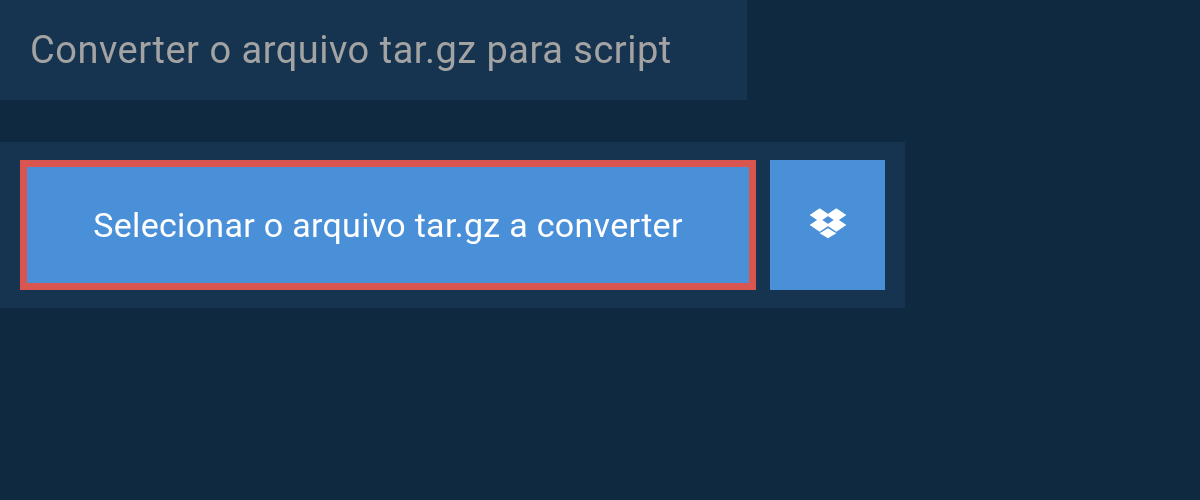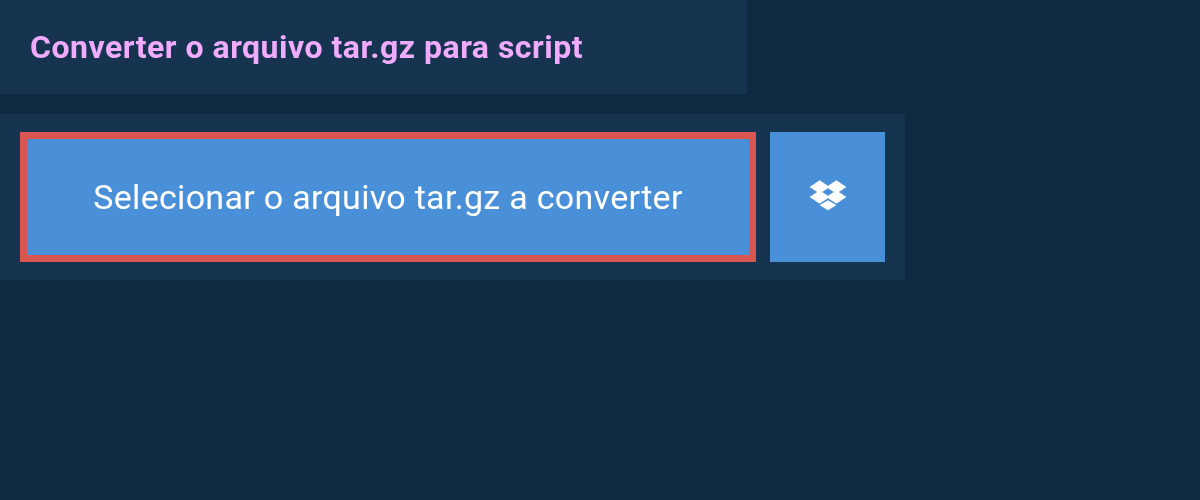--- a/index.html
+++ b/index.html
@@ -20,29 +20,29 @@
       padding: 0;
     }
     
     .header-bar {
       background-color: #163450;
       padding: 28px 30px;
       width: 747px;
     }
     
     .page-title {
-      color: #f0abfc;
-      font-size: 32px;
-      font-weight: 700;
+      color: #a3a3a3;
+      font-size: 38px;
+      font-weight: 400;
       letter-spacing: 0.5px;
     }
     
     .upload-section {
       background-color: #163450;
-      margin-top: 20px;
+      margin-top: 42px;
       padding: 18px 20px;
       width: 905px;
       display: flex;
       gap: 14px;
       align-items: stretch;
     }
     
     .select-file-button {
       flex: 1;
       background-color: #4a90d9;

